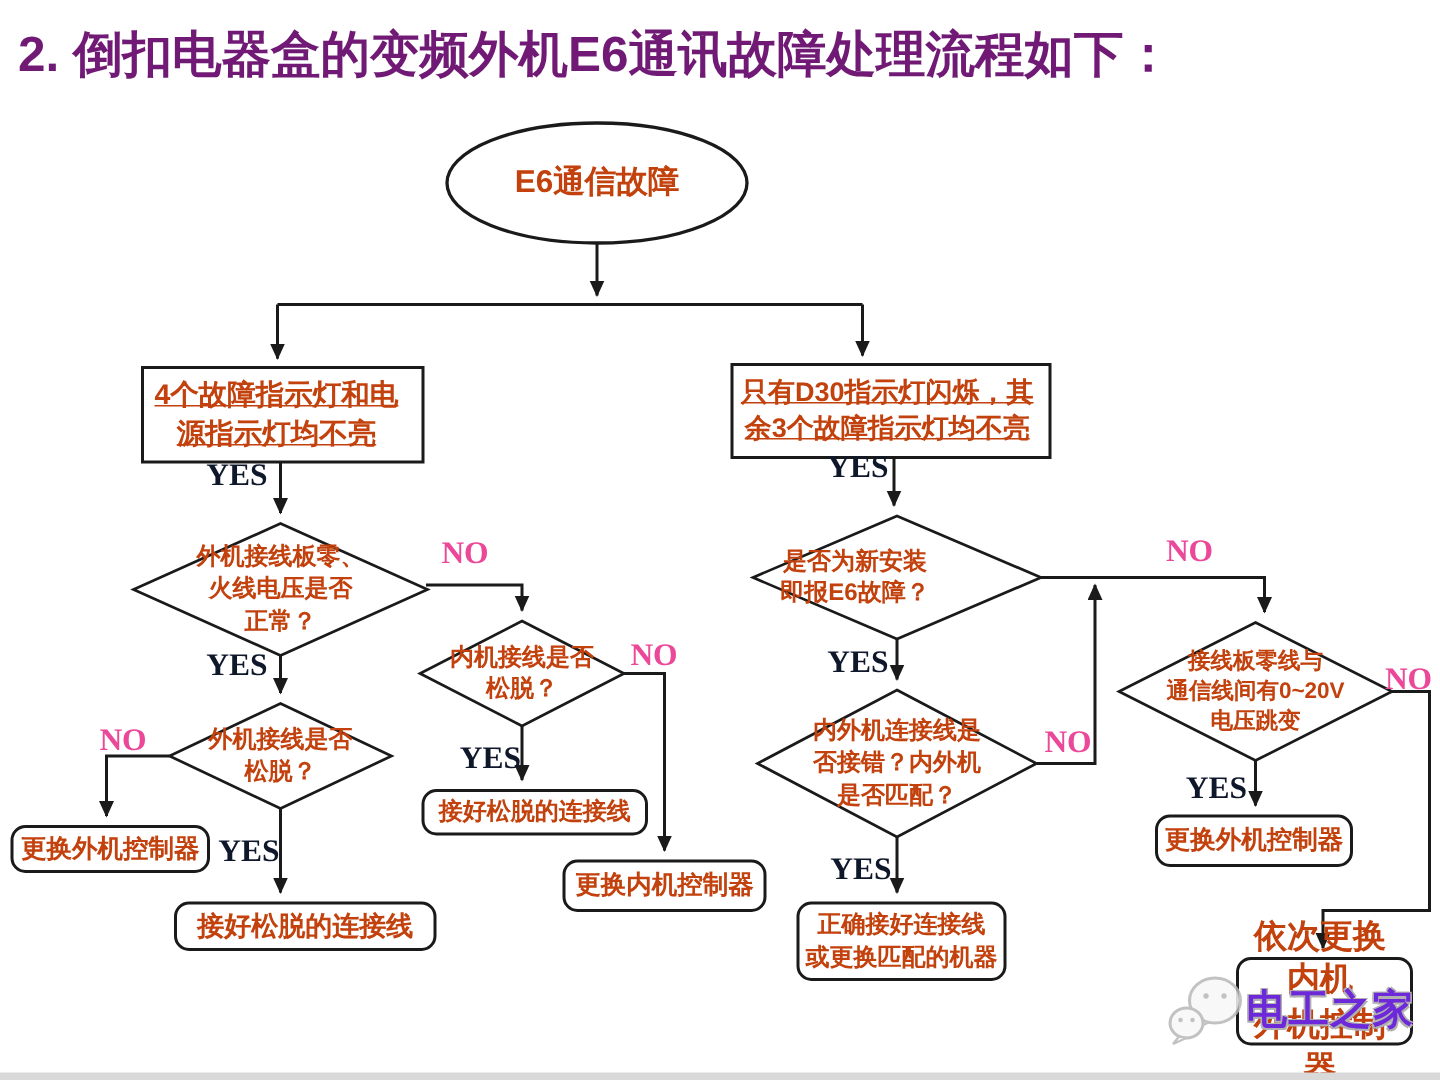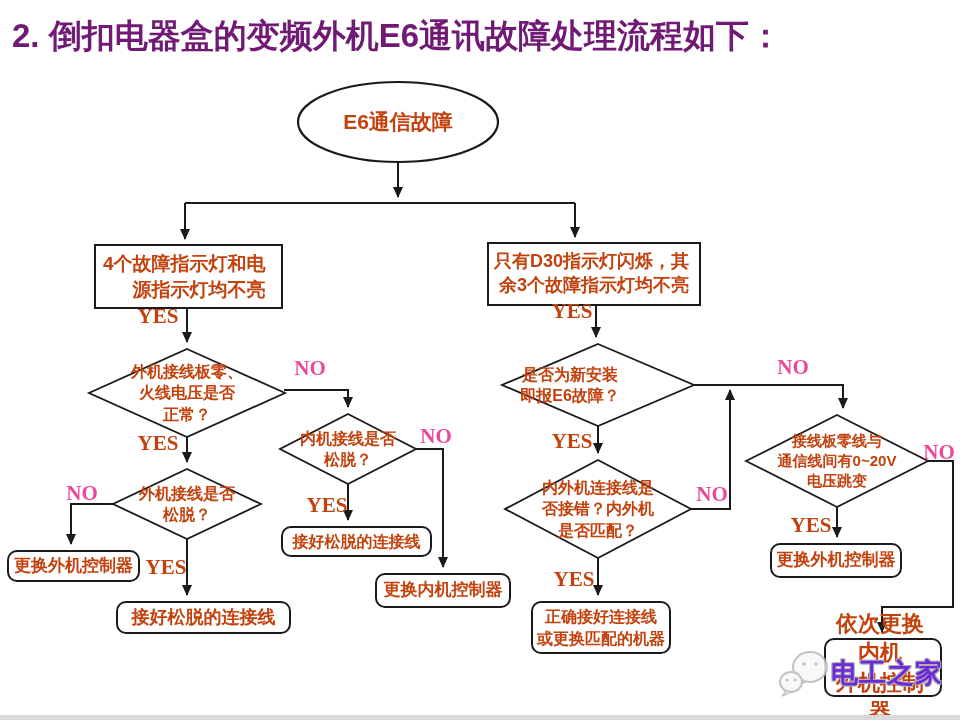--- a/index.html
+++ b/index.html
@@ -5,24 +5,24 @@
   html,body{margin:0;padding:0;background:#ffffff;}
   .stage{position:relative;width:960px;height:720px;background:#ffffff;overflow:hidden;
          font-family:"Liberation Sans", sans-serif;}
   .page-title{position:absolute;left:12px;top:14px;width:930px;margin:0;
 0              font-size:33px;font-weight:bold;color:#e1251c;letter-spacing:0px;}
   h1.page-title{position:absolute;left:12px;top:14px;font-size:33px;font-weight:bold;color:#701a75;margin:0;}
   svg.flow{position:absolute;left:0;top:0;}
   .ntext{position:absolute;display:flex;align-items:center;justify-content:center;
          text-align:center;color:#c2410c;white-space:pre-line;line-height:1.32;
          font-weight:600;}
-  .ltext{justify-content:flex-start;text-align:right;}
+  .ltext{justify-content:flex-start;text-align:center;text-decoration:underline;}
   .yn{position:absolute;font-family:"Liberation Serif", serif;font-weight:bold;
       font-size:21px;width:48px;text-align:center;}
-  .yes{color:#c2410c;}
+  .yes{color:#0f172a;}
   .no{color:#ec4899;}
   .watermark-text{position:absolute;left:831px;top:655px;font-size:27px;font-weight:bold;
       color:#6d28d9;letter-spacing:1px;
       text-shadow:-1px -1px 0 #b0b0b0, 1px -1px 0 #b0b0b0, -1px 1px 0 #b0b0b0, 1px 1px 0 #b0b0b0;text-align:right;}
   .bottom-strip{position:absolute;left:0;bottom:0;width:960px;height:5px;background:#d9d9d9;}
 </style>
 </head>
 <body>
 
 <div class="stage">

